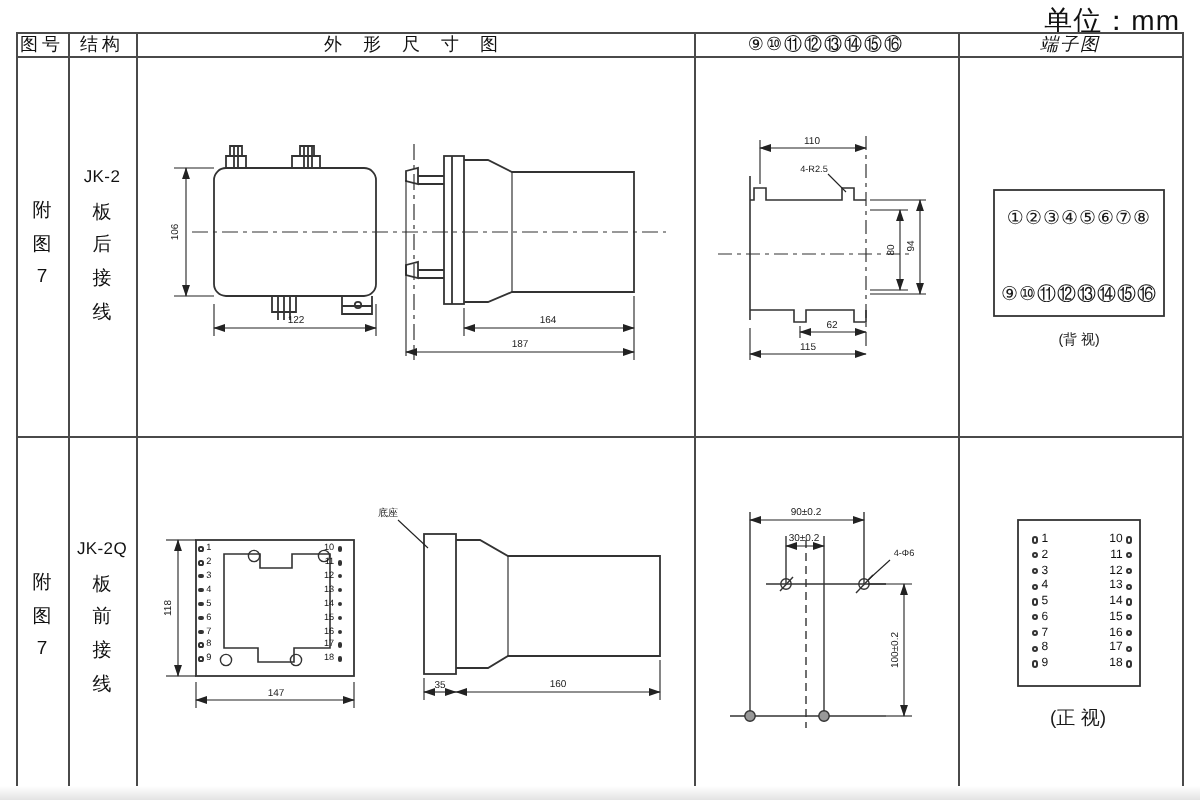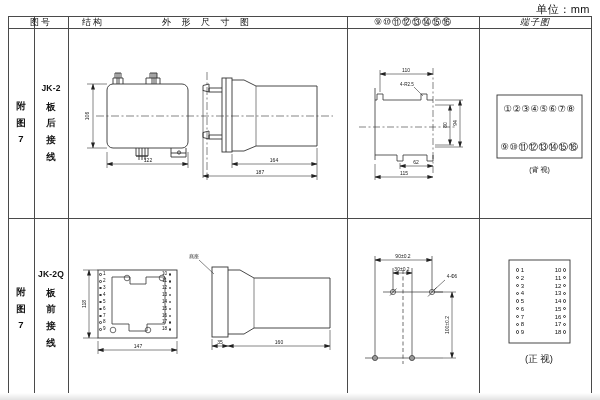--- a/index.html
+++ b/index.html
@@ -6,32 +6,32 @@
   body{
     width:600px;height:400px;position:relative;overflow:hidden;
     background:#fff;
     font-family:"Liberation Sans","DejaVu Sans",sans-serif;
     color:#222;
   }
   
   .vline{position:absolute;width:1px;background:#4a4a4a;}
   .hline{position:absolute;height:1px;background:#4a4a4a;}
   .unit{
-    position:absolute;top:2px;right:10px;font-size:11px;color:#111;
+    position:absolute;top:2px;right:10px;font-size:14px;color:#111;
     letter-spacing:0.5px;
   }
   .hcell{
     position:absolute;top:16px;height:12px;display:flex;align-items:center;
     justify-content:center;font-size:9px;color:#111;
   }
   .ls2{letter-spacing:2px;}
   .vcell{
     position:absolute;display:flex;flex-direction:column;
     justify-content:center;text-align:center;font-size:9.5px;color:#111;
-    white-space:pre-line;line-height:1.75;font-weight:bold;
+    white-space:pre-line;line-height:1.75;
   }
   .model{font-size:8.5px;margin-bottom:3px;letter-spacing:0.2px;}
   svg{position:absolute;overflow:visible;}
   svg text{font-family:"Liberation Sans","DejaVu Sans",sans-serif;fill:#1a1a1a;}
   .dimtxt{font-size:5px;}
   .dimtxt2{font-size:4.6px;}
   .capt1{font-size:7px;}
   .capt2{font-size:9.5px;}
   .circnum{font-size:9.5px;letter-spacing:0.5px;}
   
@@ -66,22 +66,22 @@
   <div class="hline" style="left:8px;top:28px;width:583px;"></div>
   <div class="hline" style="left:8px;top:218px;width:583px;"></div>
   <div class="vline" style="left:8px;top:16px;height:384px;"></div>
   <div class="vline" style="left:34px;top:16px;height:384px;"></div>
   <div class="vline" style="left:68px;top:16px;height:384px;"></div>
   <div class="vline" style="left:347px;top:16px;height:384px;"></div>
   <div class="vline" style="left:479px;top:16px;height:384px;"></div>
   <div class="vline" style="left:591px;top:16px;height:384px;"></div>
 </div>
 
-<div class="hcell ls2" style="left:8px;width:26px;padding-left:20px;">图号</div>
-<div class="hcell ls2" style="left:34px;width:34px;margin-left:42px;">结构</div>
+<div class="hcell ls2" style="left:8px;width:26px;">图号</div>
+<div class="hcell ls2" style="left:34px;width:34px;">结构</div>
 <div class="hcell" style="left:68px;width:279px;letter-spacing:4px;">外 形 尺 寸 图</div>
 <div class="hcell" style="left:347px;width:132px;letter-spacing:1px;">⑨⑩⑪⑫⑬⑭⑮⑯</div>
 <div class="hcell" style="left:479px;width:112px;letter-spacing:1px;font-style:italic;">端子图</div>
 
 <div class="vcell" style="left:8px;top:28px;width:26px;height:190px;">附
 图
 7</div>
 <div class="vcell" style="left:34px;top:28px;width:34px;height:190px;">
   <div class="model">JK-2</div>
   <div style="white-space:pre-line;">板

